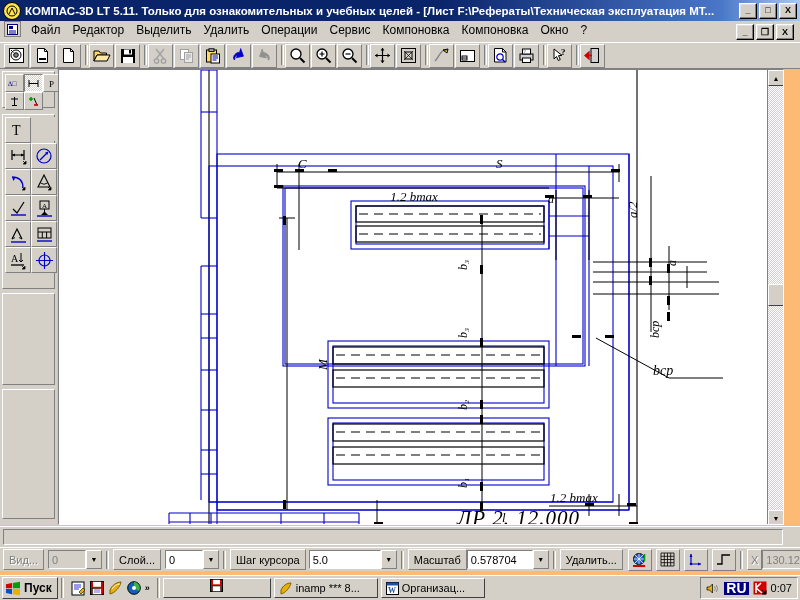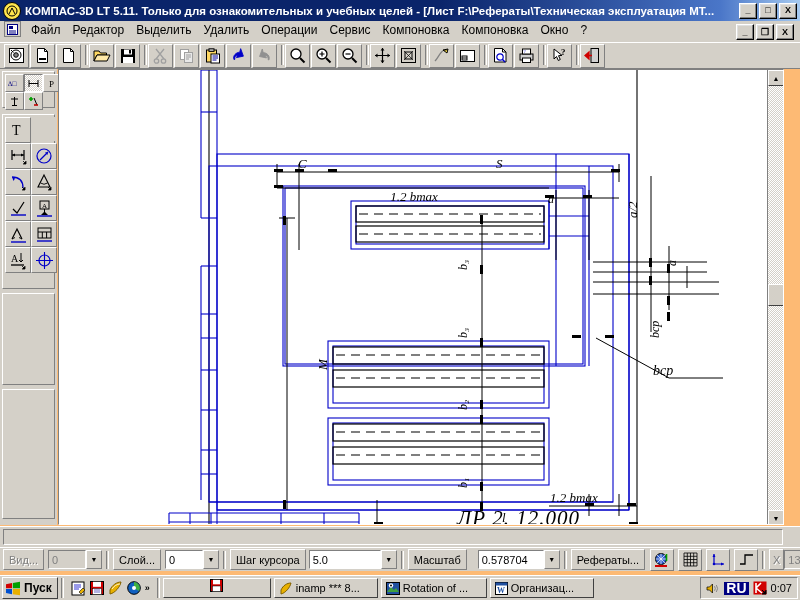--- a/index.html
+++ b/index.html
@@ -762,26 +762,26 @@
       <div class="arrow">▼</div>
     </div>
     <div class="vsep"></div>
     <div class="sbtnbox">Шаг курсора</div>
     <div class="combo" style="margin-left:3px;">
       <div class="field" style="width:72px;">5.0</div>
       <div class="arrow">▼</div>
     </div>
     <div class="vsep"></div>
     <div class="sbtnbox">Масштаб</div>
-    <div class="combo" style="margin-left:11px;">
+    <div class="combo" style="margin-left:0;">
       <div class="field" style="width:66px;">0.578704</div>
       <div class="arrow">▼</div>
     </div>
     <div class="vsep"></div>
-    <div class="sbtnbox">Рефераты...</div>
+    <div class="sbtnbox">Удалить...</div>
     <div class="iconbtn" style="margin-left:5px;">
       <svg width="16" height="16" viewBox="0 0 16 16">
           <circle cx="7" cy="7" r="5.5" fill="#3060d0" stroke="#000"></circle>
           <path d="M1.5 7h11M7 1.5v11M3 3l8 8M11 3l-8 8" stroke="#fff" stroke-width="0.7"></path>
           <path d="M12.5 2v7" stroke="#00a000" stroke-width="1.6"></path>
           <path d="M1 14h12" stroke="#d00000" stroke-width="2"></path>
         </svg>
     </div>
     <div class="iconbtn" style="margin-left:4px;">
       <svg width="15" height="15" viewBox="0 0 15 15">
@@ -866,31 +866,20 @@
       <span>Total Comm...</span>
     </div>
     <div class="taskbtn" style="width:104px;">
       <span>
         <svg width="14" height="13" viewBox="0 0 14 13">
             <path d="M2 8c2-4.5 6-7 10-7-1 4.5-5.5 10-10 11z" fill="#e8b000" stroke="#806000"></path>
           </svg>
       </span>
       <span>inamp *** 8...</span>
     </div>
-    <div class="taskbtn" style="width:106px;">
-      <span>
-        <svg width="14" height="13" viewBox="0 0 14 13">
-            <rect x="0.5" y="0.5" width="13" height="12" fill="#2050a0" stroke="#000"></rect>
-            <path d="M1 10l4-5 3 3 2-2 3 4z" fill="#40a040"></path>
-            <circle cx="5" cy="3.5" r="2.2" fill="#fff"></circle>
-            <circle cx="5" cy="3.5" r="1" fill="#000"></circle>
-          </svg>
-      </span>
-      <span>Rotation of ...</span>
-    </div>
     <div class="taskbtn" style="width:104px;">
       <span>
         <svg width="13" height="13" viewBox="0 0 13 13">
             <rect x="0.5" y="0.5" width="12" height="12" fill="#fff" stroke="#000"></rect>
             <rect x="0.5" y="0.5" width="12" height="3" fill="#2050a0"></rect>
             <text x="2" y="11" font-size="8" fill="#2050a0" font-family="serif" font-weight="bold">W</text>
           </svg>
       </span>
       <span>Организац...</span>
     </div>

